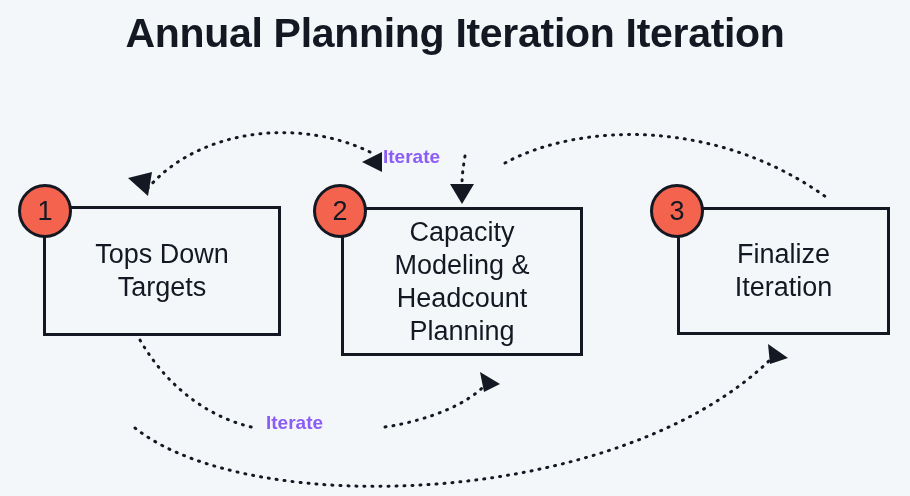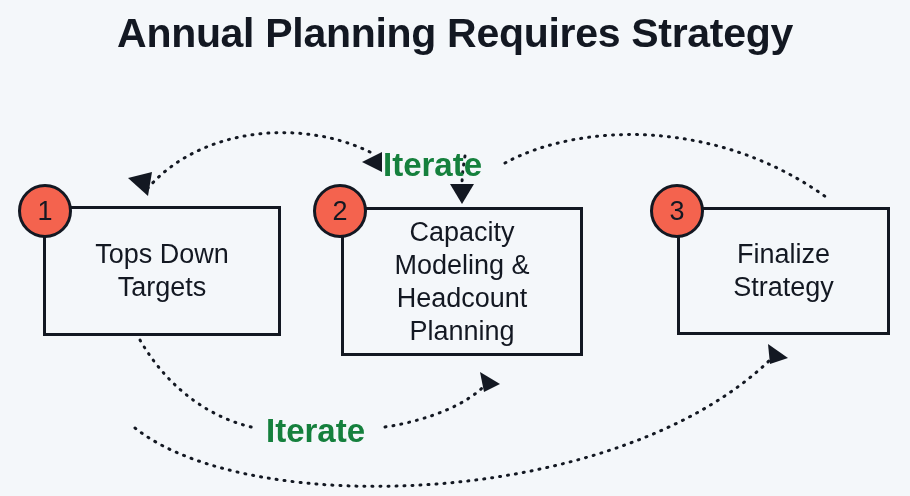--- a/index.html
+++ b/index.html
@@ -66,41 +66,41 @@
     box-sizing: border-box;
     display: flex;
     align-items: center;
     justify-content: center;
     font-size: 27px;
     color: #131822;
     z-index: 5;
   }
   .iterate-label {
     position: absolute;
-    font-size: 33px;
+    font-size: 19px;
     font-weight: bold;
-    color: #15803d;
+    color: #8b5cf6;
     white-space: nowrap;
   }
   
   #box-1 { left: 43px;  top: 206px; width: 238px; height: 130px; }
   #box-2 { left: 341px; top: 207px; width: 242px; height: 149px; }
   #box-3 { left: 677px; top: 207px; width: 213px; height: 128px; }
   #badge-1 { left: 18px;  top: 184px; }
   #badge-2 { left: 313px; top: 184px; }
   #badge-3 { left: 650px; top: 184px; }
   #iterate-top    { left: 383px; top: 146px; }
   #iterate-bottom { left: 266px; top: 412px; }
 </style>
 </head>
 <body>
 
 <div id="diagram-root">
 
-  <div class="title">Annual Planning Requires Strategy</div>
+  <div class="title">Annual Planning Iteration Iteration</div>
 
   <svg class="svg-layer" viewBox="0 0 910 496" width="910" height="496" aria-hidden="true">
 
     <path d="M 370 152 C 300 118 200 128 148 188" fill="none" stroke="#131822" stroke-width="3" stroke-linecap="round" stroke-dasharray="1 7"></path>
 
     <polygon points="148,196 128,178 152,172" fill="#131822"></polygon>
 
     <polygon points="362,162 382,152 382,172" fill="#131822"></polygon>
 
     <path d="M 465 156 C 463 168 462 176 462 186" fill="none" stroke="#131822" stroke-width="3" stroke-linecap="round" stroke-dasharray="1 7"></path>
@@ -125,20 +125,20 @@
 Targets</div>
   </div>
   <div class="node-box" id="box-2">
     <div class="node-label">Capacity
 Modeling &amp;
 Headcount
 Planning</div>
   </div>
   <div class="node-box" id="box-3">
     <div class="node-label">Finalize
-Strategy</div>
+Iteration</div>
   </div>
 
   <div class="badge" id="badge-1">1</div>
   <div class="badge" id="badge-2">2</div>
   <div class="badge" id="badge-3">3</div>
 
 </div>
 
 </body></html>

